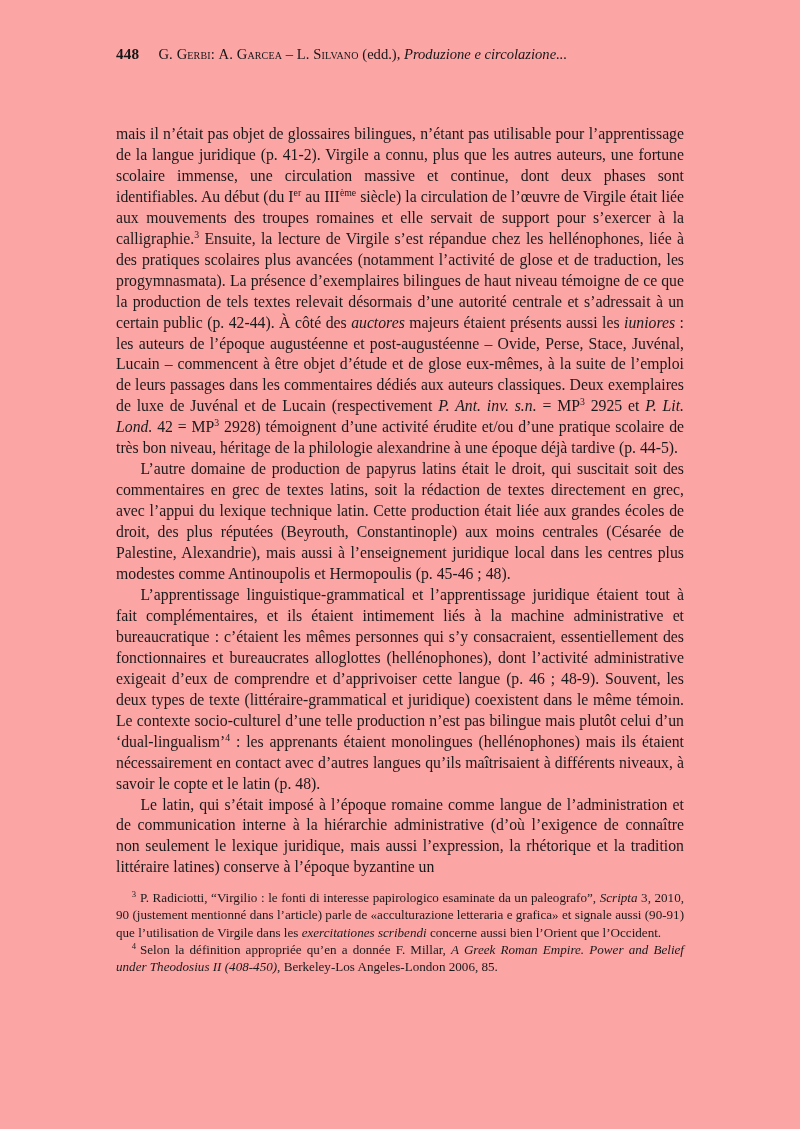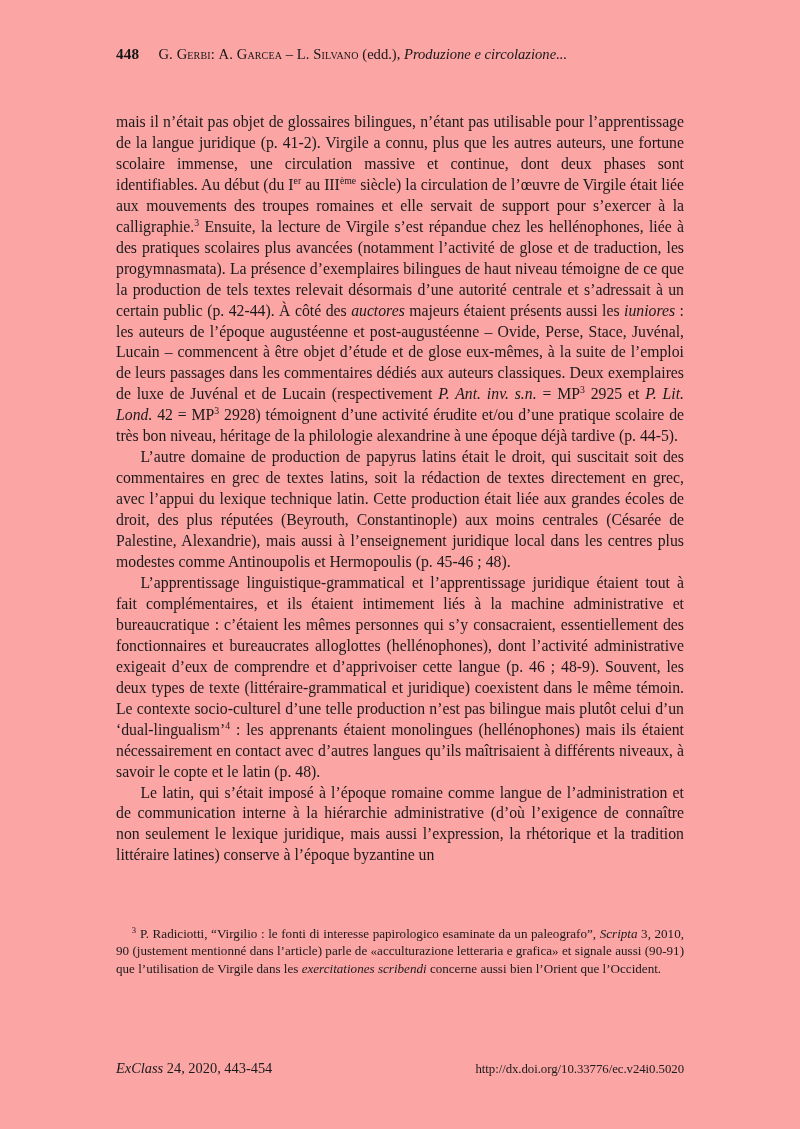--- a/index.html
+++ b/index.html
@@ -42,21 +42,21 @@
   .sc {
     font-variant: small-caps;
     letter-spacing: 0.15px;
   }
   .it { font-style: italic; }
 
   
   .body-text {
     position: absolute;
     left: 116px;
-    top: 112px;
+    top: 124px;
     width: 568px;
     font-size: 15.75px;
     line-height: 20.95px;
     text-align: justify;
     text-justify: inter-word;
     hyphens: manual;
     color: #1a1a1a;
   }
   .body-text p {
     margin: 0;
@@ -71,21 +71,21 @@
   sup {
     font-size: 0.62em;
     vertical-align: super;
     line-height: 0;
   }
 
   
   .footnotes {
     position: absolute;
     left: 116px;
-    top: 925px;
+    top: 889px;
     width: 568px;
     font-size: 13.1px;
     line-height: 17.3px;
     text-align: justify;
     color: #1a1a1a;
   }
   .footnotes p {
     margin: 0;
     text-indent: 1.2em;
   }
@@ -128,20 +128,17 @@
 
   <div class="body-text">
       <p><span>mais il n’était pas objet de glossaires bilingues, n’étant pas utilisable pour l’apprentissage de la langue juridique (p. 41-2). Virgile a connu, plus que les autres auteurs, une fortune scolaire immense, une circulation massive et continue, dont deux phases sont identifiables. Au début (du I</span><sup>er</sup><span> au III</span><sup>ème</sup><span> siècle) la circulation de l’œuvre de Virgile était liée aux mouvements des troupes romaines et elle servait de support pour s’exercer à la calligraphie.</span><sup>3</sup><span> Ensuite, la lecture de Virgile s’est répandue chez les hellénophones, liée à des pratiques scolaires plus avancées (notamment l’activité de glose et de traduction, les progymnasmata). La présence d’exemplaires bilingues de haut niveau témoigne de ce que la production de tels textes relevait désormais d’une autorité centrale et s’adressait à un certain public (p. 42-44). À côté des </span><span class="it">auctores</span><span> majeurs étaient présents aussi les </span><span class="it">iuniores</span><span> : les auteurs de l’époque augustéenne et post-augustéenne – Ovide, Perse, Stace, Juvénal, Lucain – commencent à être objet d’étude et de glose eux-mêmes, à la suite de l’emploi de leurs passages dans les commentaires dédiés aux auteurs classiques. Deux exemplaires de luxe de Juvénal et de Lucain (respectivement </span><span class="it">P. Ant. inv. s.n.</span><span> = MP</span><sup>3</sup><span> 2925 et </span><span class="it">P. Lit. Lond.</span><span> 42 = MP</span><sup>3</sup><span> 2928) témoignent d’une activité érudite et/ou d’une pratique scolaire de très bon niveau, héritage de la philologie alexandrine à une époque déjà tardive (p. 44-5).</span></p>
       <p><span>L’autre domaine de production de papyrus latins était le droit, qui suscitait soit des commentaires en grec de textes latins, soit la rédaction de textes directement en grec, avec l’appui du lexique technique latin. Cette production était liée aux grandes écoles de droit, des plus réputées (Beyrouth, Constantinople) aux moins centrales (Césarée de Palestine, Alexandrie), mais aussi à l’enseignement juridique local dans les centres plus modestes comme Antinoupolis et Hermopoulis (p. 45-46 ; 48).</span></p>
       <p><span>L’apprentissage linguistique-grammatical et l’apprentissage juridique étaient tout à fait complémentaires, et ils étaient intimement liés à la machine administrative et bureaucratique : c’étaient les mêmes personnes qui s’y consacraient, essentiellement des fonctionnaires et bureaucrates alloglottes (hellénophones), dont l’activité administrative exigeait d’eux de comprendre et d’apprivoiser cette langue (p. 46 ; 48-9). Souvent, les deux types de texte (littéraire-grammatical et juridique) coexistent dans le même témoin. Le contexte socio-culturel d’une telle production n’est pas bilingue mais plutôt celui d’un ‘dual-lingualism’</span><sup>4</sup><span> : les apprenants étaient monolingues (hellénophones) mais ils étaient nécessairement en contact avec d’autres langues qu’ils maîtrisaient à différents niveaux, à savoir le copte et le latin (p. 48).</span></p>
       <p><span>Le latin, qui s’était imposé à l’époque romaine comme langue de l’administration et de communication interne à la hiérarchie administrative (d’où l’exigence de connaître non seulement le lexique juridique, mais aussi l’expression, la rhétorique et la tradition littéraire latines) conserve à l’époque byzantine un</span></p>
     </div>
 
   <div class="footnotes">
       <p><span class="fn-marker">3</span><span>P. Radiciotti, “Virgilio : le fonti di interesse papirologico esaminate da un paleografo”, </span><span class="it">Scripta</span><span> 3, 2010, 90 (justement mentionné dans l’article) parle de «acculturazione letteraria e grafica» et signale aussi (90-91) que l’utilisation de Virgile dans les </span><span class="it">exercitationes scribendi</span><span> concerne aussi bien l’Orient que l’Occident.</span></p>
+      <p><span class="fn-marker">4</span><span>Selon la définition appropriée qu’en a donnée F. Millar, </span><span class="it">A Greek Roman Empire. Power and Belief under Theodosius II (408-450)</span><span>, Berkeley-Los Angeles-London 2006, 85.</span></p>
     </div>
 
-  <div class="footer">
-    <div class="footer-left"><span class="it">ExClass</span><span> 24, 2020, 443-454</span></div>
-    <div class="footer-right">http://dx.doi.org/10.33776/ec.v24i0.5020</div>
-  </div>
 
 </div>
 
 </body></html>

